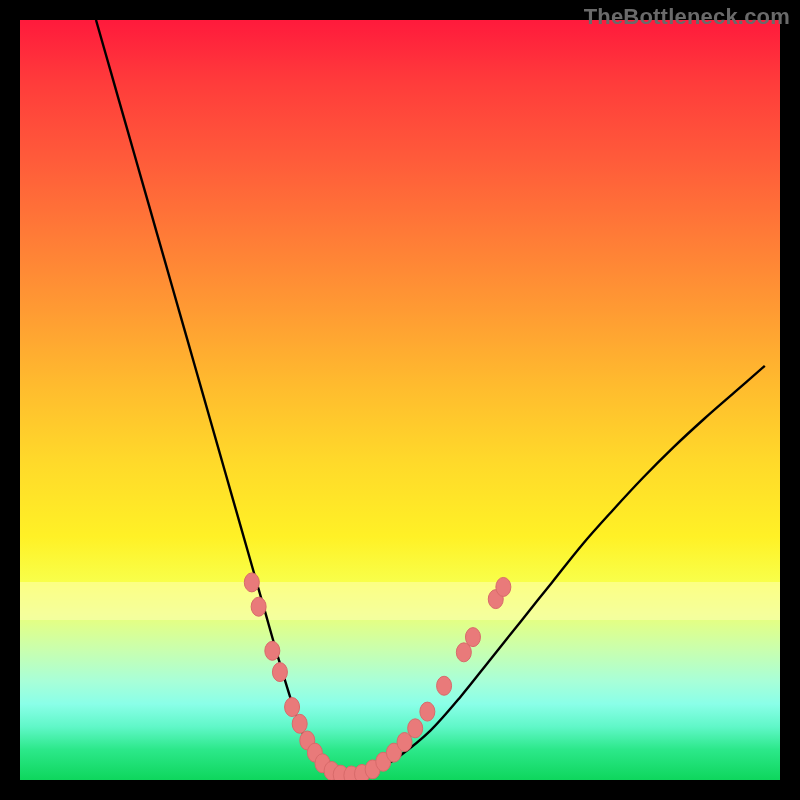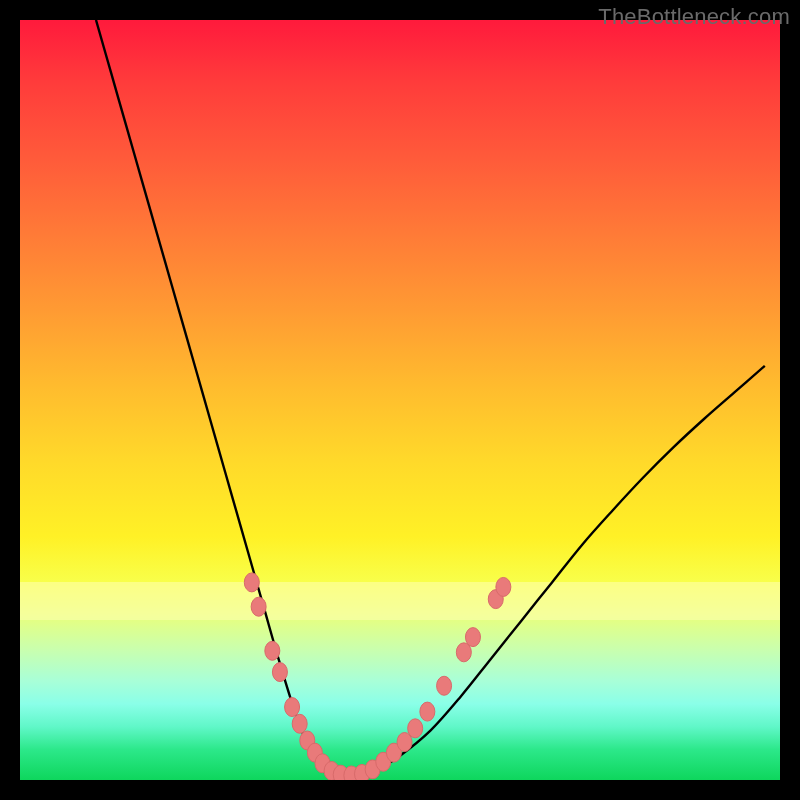--- a/index.html
+++ b/index.html
@@ -47,21 +47,21 @@
     left: 0;
     width: 100%;
     background: rgba(255, 255, 180, 0.55);
   }
   .watermark {
     position: absolute;
     top: 4px;
     right: 10px;
     color: #6a6a6a;
     font-size: 22px;
-    font-weight: 400;
+    font-weight: 700;
     letter-spacing: 0.2px;
     user-select: none;
   }
   svg {
     position: absolute;
     left: 0;
     top: 0;
   }
 </style>
 </head>

